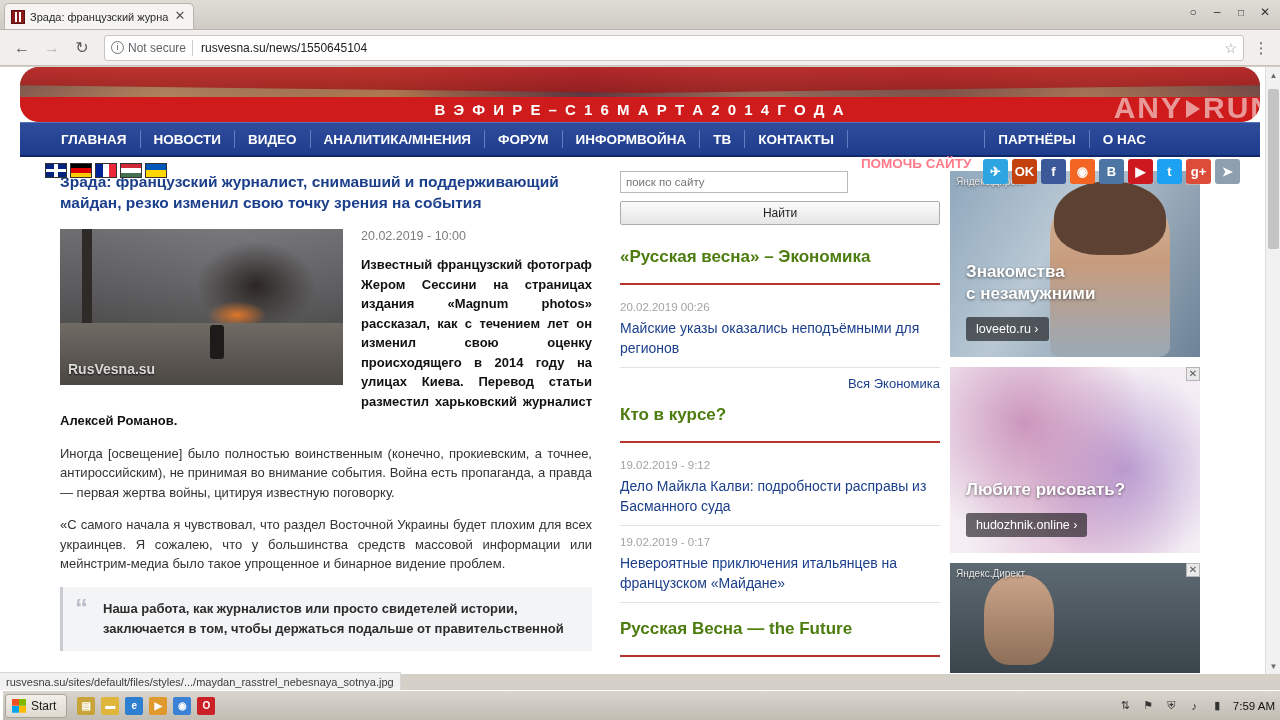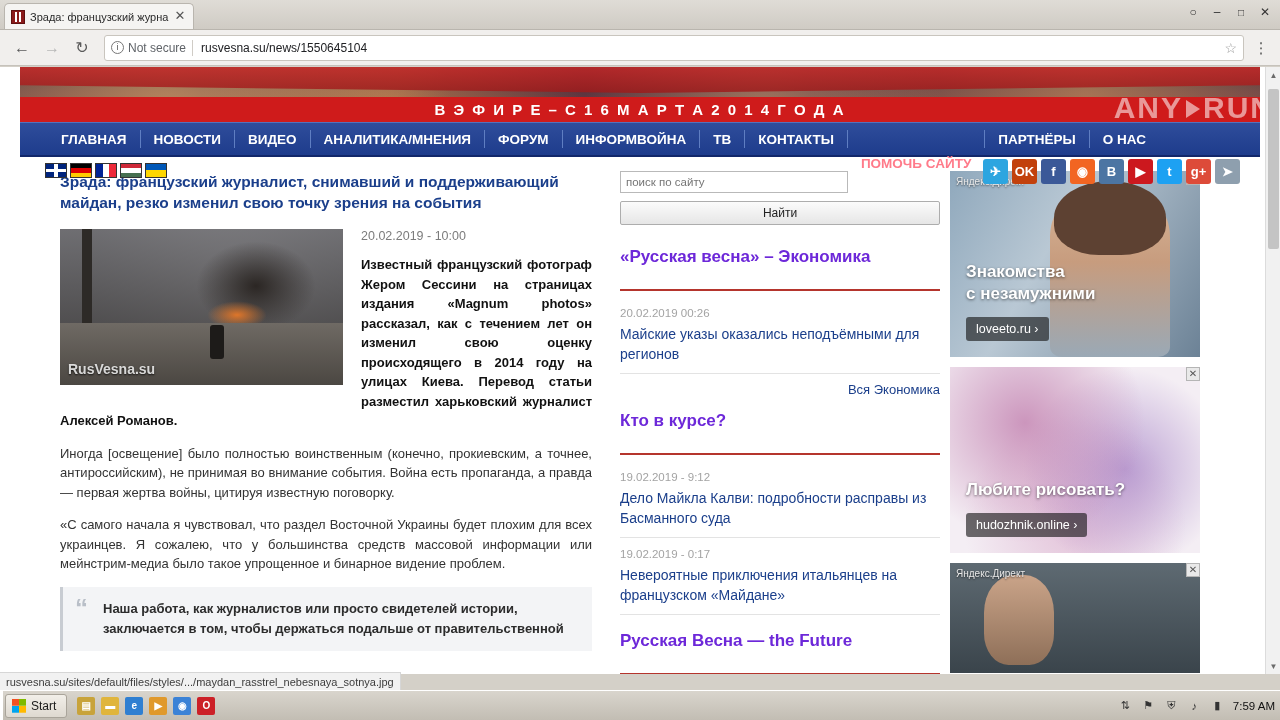--- a/index.html
+++ b/index.html
@@ -164,20 +164,21 @@
   .banner {
     height: 55px;
     position: relative;
     background:
       radial-gradient(circle at 12% 90%, rgba(255,200,120,.55), transparent 26%),
       radial-gradient(circle at 30% 70%, rgba(255,180,90,.45), transparent 22%),
       radial-gradient(circle at 60% 80%, rgba(255,210,140,.40), transparent 24%),
       radial-gradient(circle at 86% 60%, rgba(255,190,110,.45), transparent 26%),
       linear-gradient(to bottom, #3b2a36 0%, #5b3540 45%, #7a3f3c 100%);
     overflow: hidden;
+    border-radius: 19px;
   }
   .banner .ribbon {
     position: absolute;
     left: 0; right: 0; top: 0;
     height: 26px;
     background: linear-gradient(to bottom, #c62828, #9b1b1b);
     opacity: .85;
     clip-path: polygon(0 0, 100% 0, 100% 70%, 50% 100%, 0 70%);
   }
   .banner-title {
@@ -356,23 +357,23 @@
     min-width: 52px;
     background: linear-gradient(to bottom,#fbfbfb,#e6e6e6);
     border: 1px solid #adadad;
     border-radius: 2px;
     font-size: 12px;
     color: #222;
     font-family: "Liberation Sans", sans-serif;
   }
   h2.block-title {
     font-size: 17px;
-    color: #6d28d9;
+    color: #4d7c0f;
     margin: 0 0 6px 0;
-    padding-bottom: 22px;
+    padding-bottom: 16px;
     border-bottom: 2px solid #b5352d;
     font-weight: bold;
   }
   .news-item { padding: 10px 0 9px 0; border-bottom: 1px solid #e3e3e3; }
   .news-date { font-size: 11.5px; color: #a3a3a3; margin-bottom: 5px; }
   .news-link {
     font-size: 14px;
     line-height: 20px;
     color: #1b3f8b;
     text-decoration: none;

